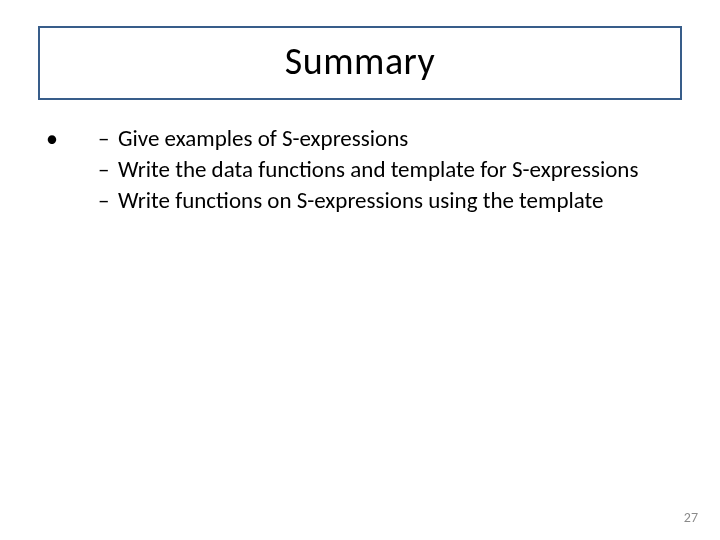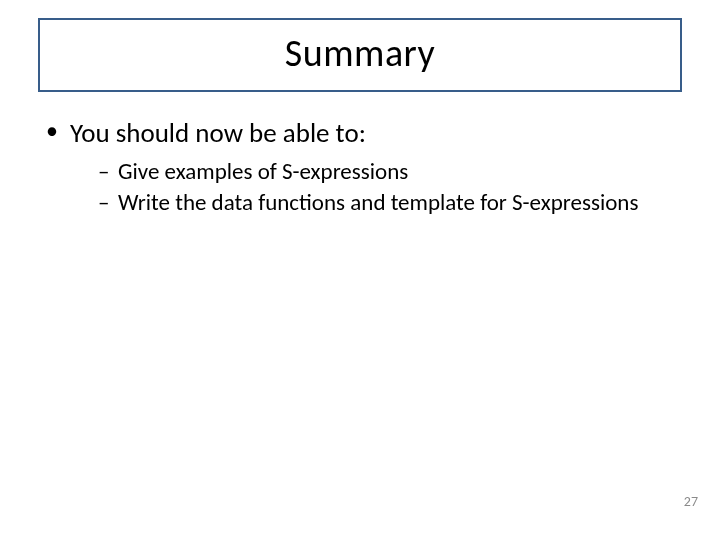--- a/index.html
+++ b/index.html
@@ -1,46 +1,46 @@
 <!DOCTYPE html>
 <html><head>
 <meta charset="utf-8">
 <style>
   * { margin: 0; padding: 0; box-sizing: border-box; }
   html, body { width: 720px; height: 540px; font-family: Calibri, "Segoe UI", Arial, sans-serif; background: #fff; color: #000; }
   .slide { width: 720px; height: 540px; position: relative; padding: 18px 30px 0 30px; }
   .title-box {
     border: 2px solid #385D8A;
     background: #fff;
-    margin: 0 8px 24px 8px;
+    margin: 8px 8px 24px 8px;
     padding: 10px 0 14px 0;
     text-align: center;
   }
   .title-box h1 { font-size: 38px; font-weight: 400; letter-spacing: 0.5px; }
   .content { padding: 0 6px; }
   ul.level1 { list-style: none; padding-left: 10px; }
   ul.level1 > li { font-size: 27px; margin-bottom: 10px; position: relative; padding-left: 24px; }
   ul.level1 > li::before { content: "•"; position: absolute; left: 0; top: 0; font-size: 24px; }
   ul.level2 { list-style: none; padding-left: 28px; margin-top: 8px; }
   ul.level2 > li { font-size: 23px; line-height: 1.25; margin-bottom: 2px; position: relative; padding-left: 20px; }
   ul.level2 > li::before { content: "–"; position: absolute; left: 0; top: 0; }
-  .page-num { position: absolute; bottom: 30px; right: 22px; font-size: 14px; color: #8a8a8a; }
+  .page-num { position: absolute; bottom: 14px; right: 22px; font-size: 14px; color: #8a8a8a; }
 </style>
 </head>
 <body>
 
 <div class="slide">
   <div class="title-box">
     <h1>Summary</h1>
   </div>
   <div class="content">
     <ul class="level1">
       <li>
-        <span>You should now be able to:</span>
         <ul class="level2">
           <li><span>Give examples of S-expressions</span></li>
           <li><span>Write the data functions and template for S-expressions</span></li>
+          <li><span>Write functions on S-expressions using the template</span></li>
         </ul>
       </li>
     </ul>
   </div>
   <div class="page-num">27</div>
 </div>
 
 </body></html>

